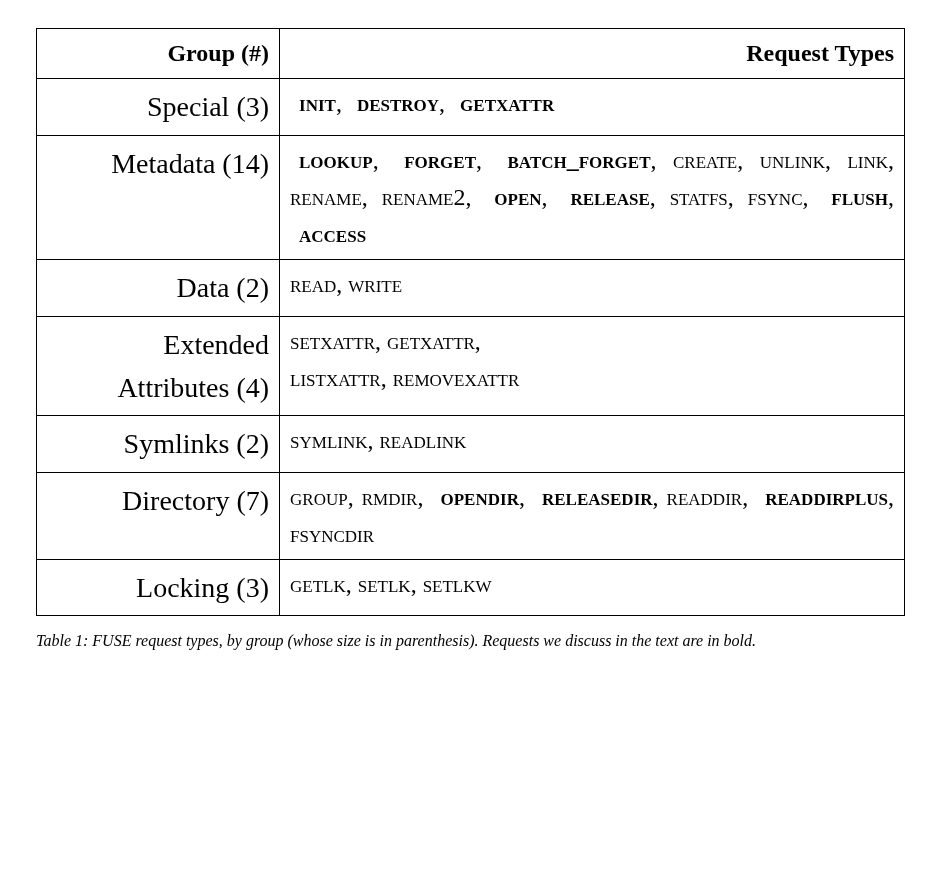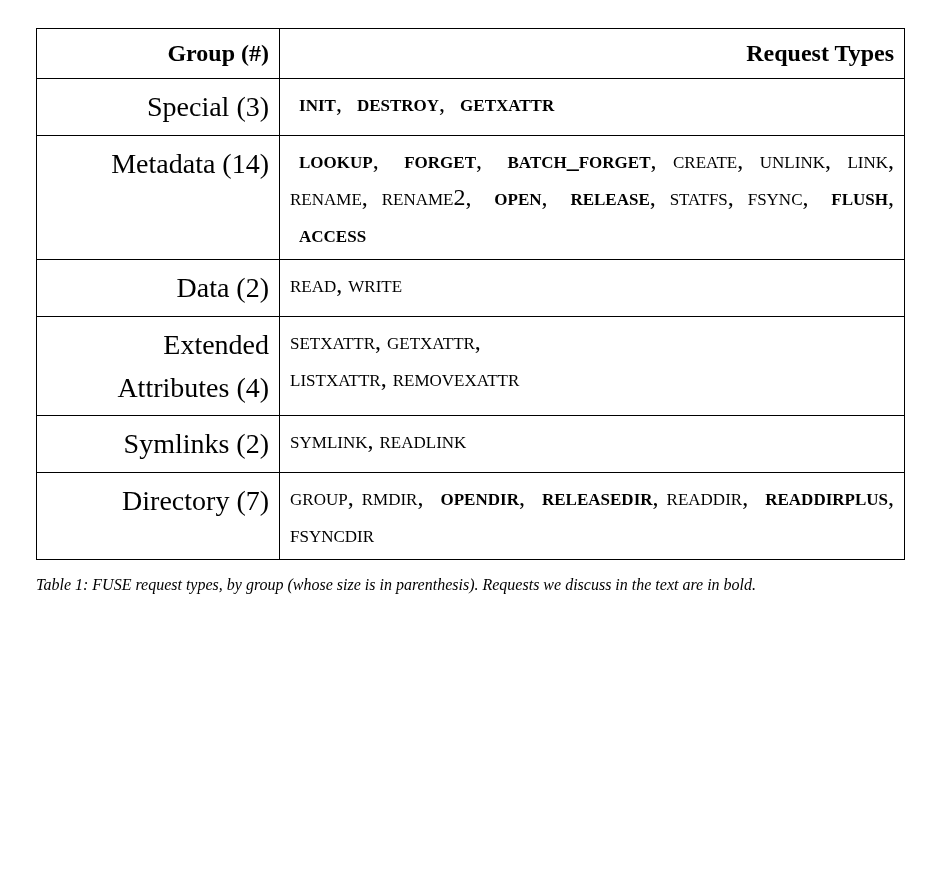--- a/index.html
+++ b/index.html
@@ -92,16 +92,20 @@
         <td class="types-cell nojust"><span>setxattr</span><span>, </span><span>getxattr</span><span>, </span><br><span>listxattr</span><span>, </span><span>removexattr</span></td>
       </tr>
       <tr>
         <td class="group-cell">Symlinks (2)</td>
         <td class="types-cell nojust"><span>symlink</span><span>, </span><span>readlink</span></td>
       </tr>
       <tr>
         <td class="group-cell">Directory (7)</td>
         <td class="types-cell"><span>group</span><span>, </span><span>rmdir</span><span>, </span><span class="b">opendir</span><span>, </span><span class="b">releasedir</span><span>, </span><span>readdir</span><span>, </span><span class="b">readdirplus</span><span>, </span><span>fsyncdir</span></td>
       </tr>
+      <tr>
+        <td class="group-cell">Locking (3)</td>
+        <td class="types-cell nojust"><span>getlk</span><span>, </span><span>setlk</span><span>, </span><span>setlkw</span></td>
+      </tr>
     </tbody>
 </table>
 
 <p class="caption">Table 1: FUSE request types, by group (whose size is in parenthesis). Requests we discuss in the text are in bold.</p>
 
 </body></html>

